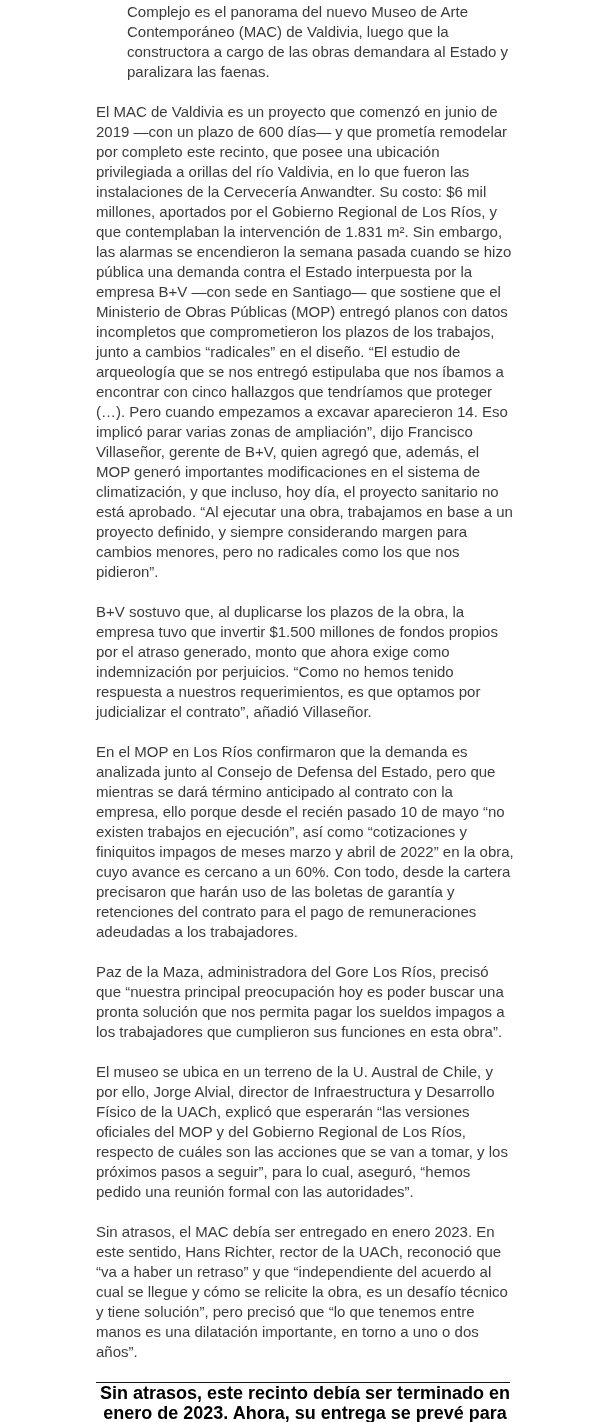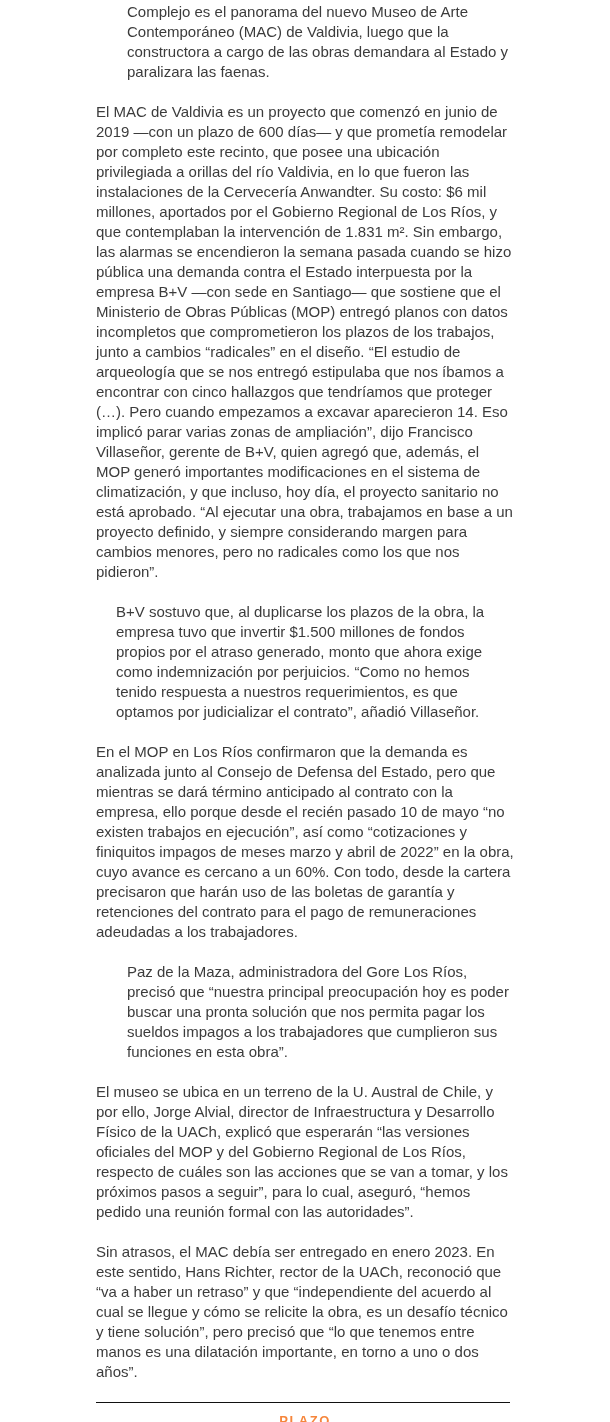--- a/index.html
+++ b/index.html
@@ -47,25 +47,24 @@
     font-weight: bold;
     color: #000000;
   }
 </style>
 </head>
 <body>
 
 <main class="article">
   <p class="body-par" style="color: rgb(60, 60, 60); margin-left: 31px;">Complejo es el panorama del nuevo Museo de Arte Contemporáneo (MAC) de Valdivia, luego que la constructora a cargo de las obras demandara al Estado y paralizara las faenas.</p>
   <p class="body-par" style="color: rgb(60, 60, 60);">El MAC de Valdivia es un proyecto que comenzó en junio de 2019 —con un plazo de 600 días— y que prometía remodelar por completo este recinto, que posee una ubicación privilegiada a orillas del río Valdivia, en lo que fueron las instalaciones de la Cervecería Anwandter. Su costo: $6 mil millones, aportados por el Gobierno Regional de Los Ríos, y que contemplaban la intervención de 1.831 m². Sin embargo, las alarmas se encendieron la semana pasada cuando se hizo pública una demanda contra el Estado interpuesta por la empresa B+V —con sede en Santiago— que sostiene que el Ministerio de Obras Públicas (MOP) entregó planos con datos incompletos que comprometieron los plazos de los trabajos, junto a cambios “radicales” en el diseño. “El estudio de arqueología que se nos entregó estipulaba que nos íbamos a encontrar con cinco hallazgos que tendríamos que proteger (…). Pero cuando empezamos a excavar aparecieron 14. Eso implicó parar varias zonas de ampliación”, dijo Francisco Villaseñor, gerente de B+V, quien agregó que, además, el MOP generó importantes modificaciones en el sistema de climatización, y que incluso, hoy día, el proyecto sanitario no está aprobado. “Al ejecutar una obra, trabajamos en base a un proyecto definido, y siempre considerando margen para cambios menores, pero no radicales como los que nos pidieron”.</p>
-  <p class="body-par" style="color: rgb(60, 60, 60); margin-left: 20px;">B+V sostuvo que, al duplicarse los plazos de la obra, la empresa tuvo que invertir $1.500 millones de fondos propios por el atraso generado, monto que ahora exige como indemnización por perjuicios. “Como no hemos tenido respuesta a nuestros requerimientos, es que optamos por judicializar el contrato”, añadió Villaseñor.</p>
+  <p class="body-par" style="color: rgb(60, 60, 60);">B+V sostuvo que, al duplicarse los plazos de la obra, la empresa tuvo que invertir $1.500 millones de fondos propios por el atraso generado, monto que ahora exige como indemnización por perjuicios. “Como no hemos tenido respuesta a nuestros requerimientos, es que optamos por judicializar el contrato”, añadió Villaseñor.</p>
   <p class="body-par" style="color: rgb(60, 60, 60);">En el MOP en Los Ríos confirmaron que la demanda es analizada junto al Consejo de Defensa del Estado, pero que mientras se dará término anticipado al contrato con la empresa, ello porque desde el recién pasado 10 de mayo “no existen trabajos en ejecución”, así como “cotizaciones y finiquitos impagos de meses marzo y abril de 2022” en la obra, cuyo avance es cercano a un 60%. Con todo, desde la cartera precisaron que harán uso de las boletas de garantía y retenciones del contrato para el pago de remuneraciones adeudadas a los trabajadores.</p>
-  <p class="body-par" style="color: rgb(60, 60, 60); margin-left: 31px;">Paz de la Maza, administradora del Gore Los Ríos, precisó que “nuestra principal preocupación hoy es poder buscar una pronta solución que nos permita pagar los sueldos impagos a los trabajadores que cumplieron sus funciones en esta obra”.</p>
+  <p class="body-par" style="color: rgb(60, 60, 60);">Paz de la Maza, administradora del Gore Los Ríos, precisó que “nuestra principal preocupación hoy es poder buscar una pronta solución que nos permita pagar los sueldos impagos a los trabajadores que cumplieron sus funciones en esta obra”.</p>
   <p class="body-par" style="color: rgb(60, 60, 60);">El museo se ubica en un terreno de la U. Austral de Chile, y por ello, Jorge Alvial, director de Infraestructura y Desarrollo Físico de la UACh, explicó que esperarán “las versiones oficiales del MOP y del Gobierno Regional de Los Ríos, respecto de cuáles son las acciones que se van a tomar, y los próximos pasos a seguir”, para lo cual, aseguró, “hemos pedido una reunión formal con las autoridades”.</p>
   <p class="body-par" style="color: rgb(60, 60, 60);">Sin atrasos, el MAC debía ser entregado en enero 2023. En este sentido, Hans Richter, rector de la UACh, reconoció que “va a haber un retraso” y que “independiente del acuerdo al cual se llegue y cómo se relicite la obra, es un desafío técnico y tiene solución”, pero precisó que “lo que tenemos entre manos es una dilatación importante, en torno a uno o dos años”.</p>
 
   <hr class="rule-thin">
 
-  <div class="kicker" style="color: rgb(246, 134, 60);">PLAZO</div>
 
   <div class="caption" style="color: rgb(0, 0, 0);">Sin atrasos, este recinto debía ser terminado en enero de 2023. Ahora, su entrega se prevé para uno o dos años más.</div>
 
 </main>
 
 </body></html>

